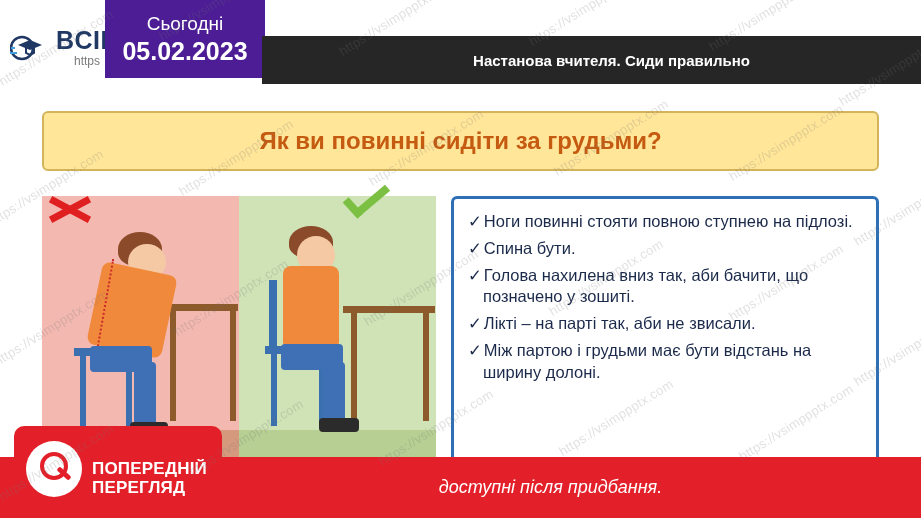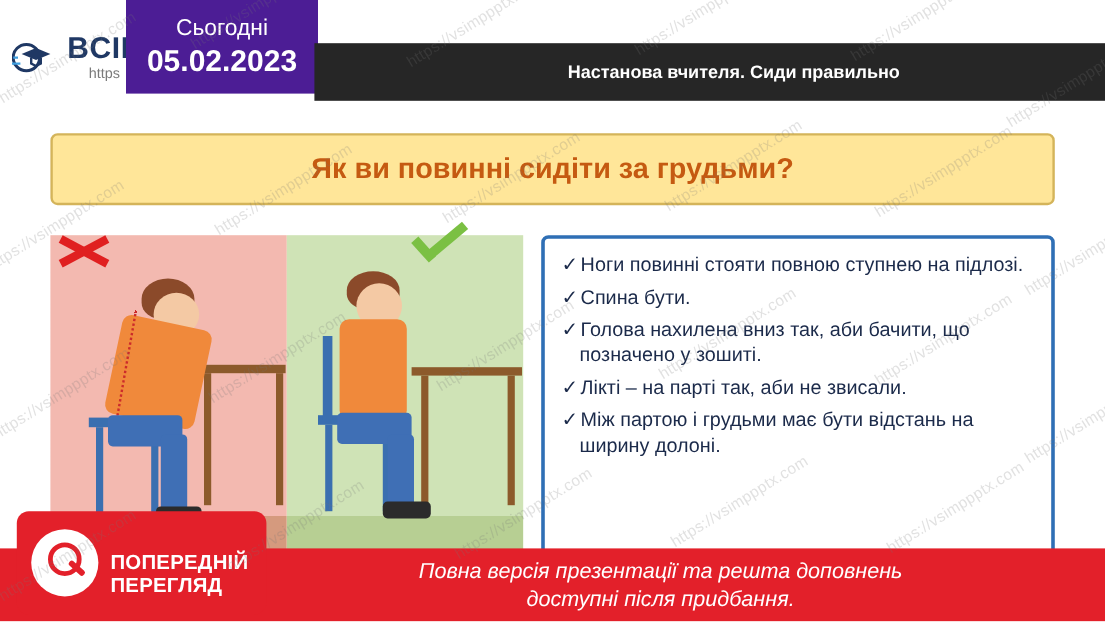--- a/index.html
+++ b/index.html
@@ -411,21 +411,20 @@
       <li><span class="tick">✓</span><span>Ноги повинні стояти повною ступнею на підлозі.</span></li>
       <li><span class="tick">✓</span><span>Спина бути.</span></li>
       <li><span class="tick">✓</span><span>Голова нахилена вниз так, аби бачити, що позначено у зошиті.</span></li>
       <li><span class="tick">✓</span><span>Лікті – на парті так, аби не звисали.</span></li>
       <li><span class="tick">✓</span><span>Між партою і грудьми має бути відстань на ширину долоні.</span></li>
     </ul>
   </div>
 
   <div class="bottom-bar">
     <div class="bt">
-      <div>Повна версія презентації та решта доповнень</div>
       <div>доступні після придбання.</div>
     </div>
   </div>
 
   <div class="preview">
     <div class="circle">
       <div class="glass"></div>
       <div class="handle"></div>
     </div>
     <div class="ptext">

